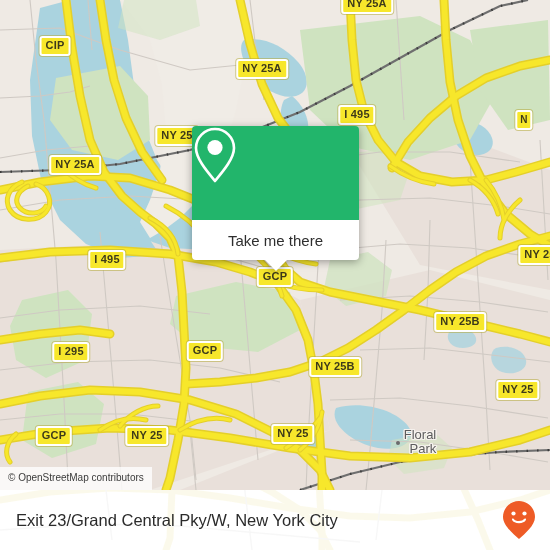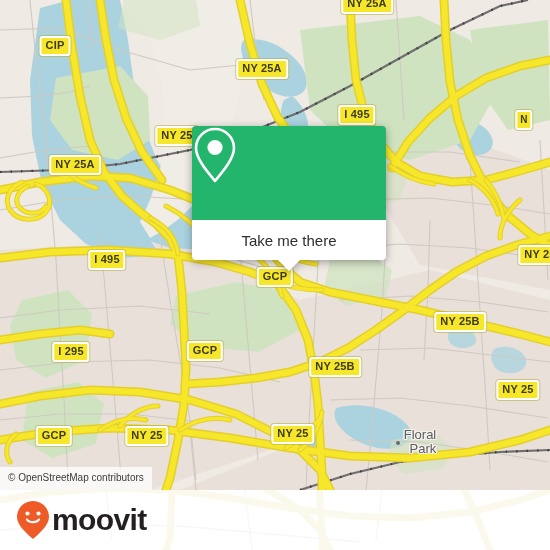--- a/index.html
+++ b/index.html
@@ -52,21 +52,21 @@
     position:absolute;left:0;bottom:0;
     background:rgba(255,255,255,.78);
     color:#3b3b3b;
     font-size:10px;
     line-height:14px;
     padding:4px 8px 5px 8px;
   }
 
   
   .card{
-    position:absolute;left:192px;top:126px;width:194px;
+    position:absolute;left:192px;top:126px;width:167px;
     border-radius:4px;
     filter:drop-shadow(0 2px 4px rgba(0,0,0,.35));
     text-align:center;
   }
   .card-top{
     height:94px;background:#22b56b;
     border-radius:4px 4px 0 0;
     display:flex;align-items:center;justify-content:center;
   }
   .card-bottom{
@@ -345,25 +345,25 @@
         <path d="M440 380 L460 420 L478 460 L490 490"></path>
       </g>
       <g fill="none" stroke="#dcdcdc" stroke-width="1.4">
         <path d="M100 380 L106 430 L112 480"></path>
         <path d="M240 390 L246 440 L252 490"></path>
         <path d="M0 470 L90 464 L180 466 L270 474 L360 482"></path>
         <path d="M386 380 L382 430 L376 480"></path>
       </g>
     </svg>
     <div class="inner">
+      <div class="addr">Exit 23/Grand Central Pky/W, New York City</div>
       <div class="brand">
         <svg width="34" height="40" viewBox="0 0 34 40">
           <path d="M17 1 C8.2 1 1 8.2 1 17 C1 25.5 11.5 34 17 39 C22.5 34 33 25.5 33 17 C33 8.2 25.8 1 17 1 Z" fill="#ee5b26"></path>
           <circle cx="11.5" cy="13.5" r="2.1" fill="#ffffff"></circle>
           <circle cx="22.5" cy="13.5" r="2.1" fill="#ffffff"></circle>
           <path d="M11 19.5 C13 23 21 23 23 19.5" fill="none" stroke="#ffffff" stroke-width="2.1" stroke-linecap="round"></path>
         </svg>
-        <span class="word">moovit</span>
       </div>
     </div>
   </div>
 
 </div>
 
 </body></html>

